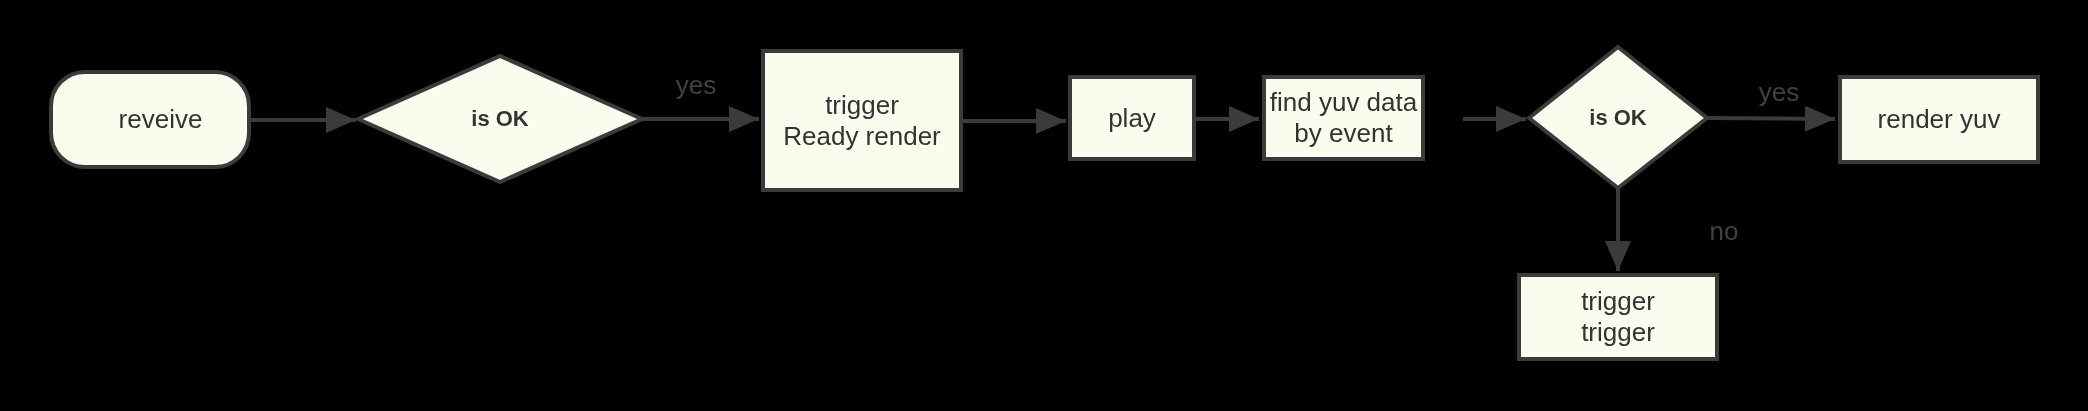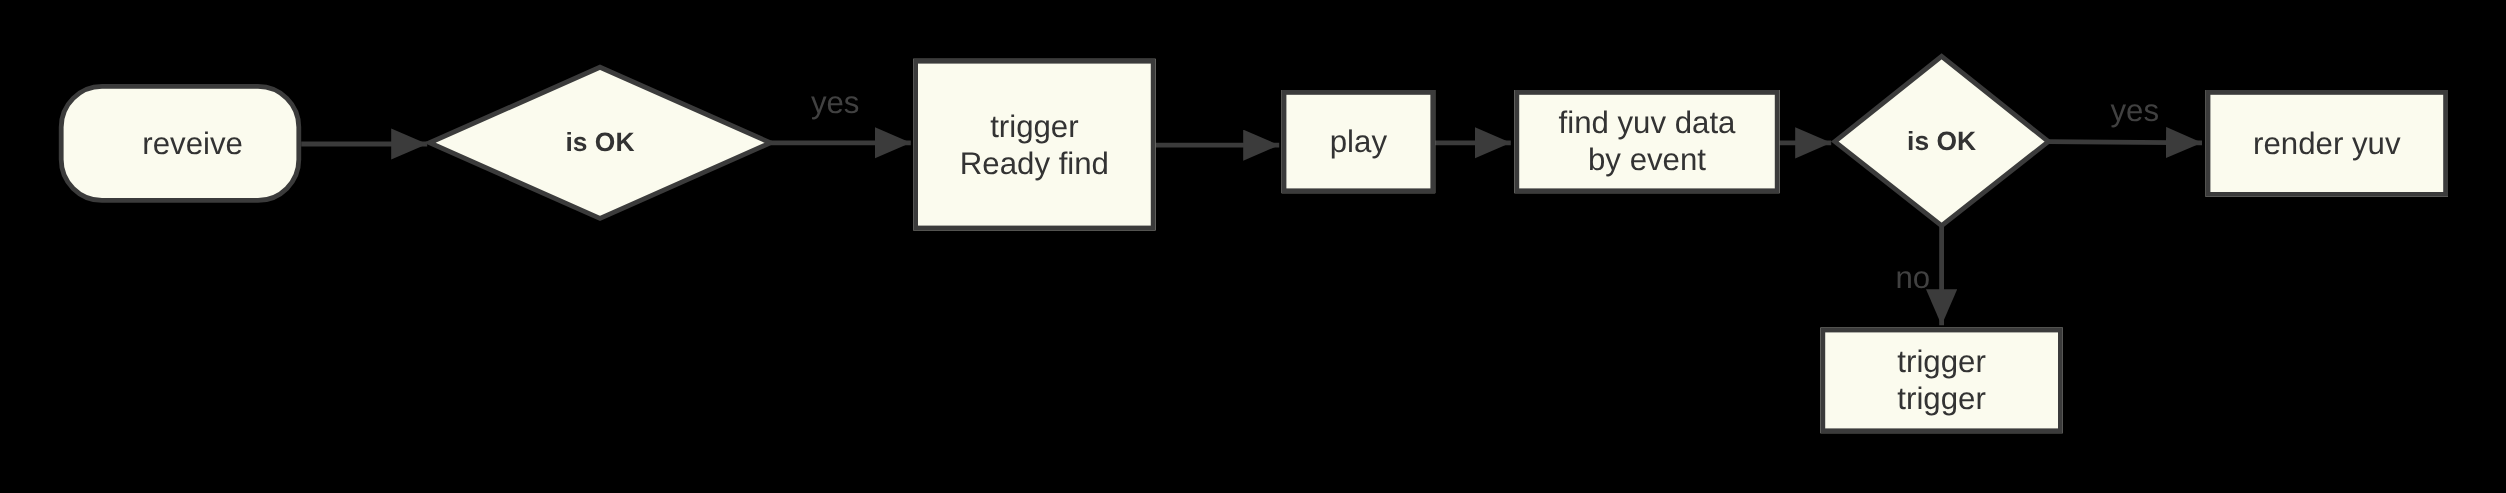--- a/index.html
+++ b/index.html
@@ -63,28 +63,28 @@
   <div class="node pill" style="left:49px;top:70px;width:202px;height:99px;">
     <span>reveive</span>
   </div>
 
   <div class="diamond-label" style="left:358px;top:56px;width:284px;height:126px;">
     <span>is OK</span>
   </div>
 
   <div class="node" style="left:761px;top:49px;width:202px;height:143px;">
     <span>trigger</span>
-    <span>Ready find</span>
+    <span>Ready render</span>
   </div>
 
   <div class="node" style="left:1068px;top:75px;width:128px;height:86px;">
     <span>play</span>
   </div>
 
-  <div class="node" style="left:1262px;top:75px;width:221px;height:86px;">
+  <div class="node" style="left:1262px;top:75px;width:163px;height:86px;">
     <span>find yuv data</span>
     <span>by event</span>
   </div>
 
   <div class="diamond-label" style="left:1529px;top:47px;width:178px;height:141px;">
     <span>is OK</span>
   </div>
 
   <div class="node" style="left:1838px;top:75px;width:202px;height:89px;align-items:center;">
     <span>render yuv</span>
@@ -94,17 +94,17 @@
     <span>trigger</span>
     <span>trigger</span>
   </div>
 
   <div class="edge-label" style="left:656px;top:70px;width:80px;height:30px;">
     <span>yes</span>
   </div>
   <div class="edge-label" style="left:1739px;top:77px;width:80px;height:30px;">
     <span>yes</span>
   </div>
-  <div class="edge-label" style="left:1554px;top:216px;width:80px;height:30px;">
+  <div class="edge-label" style="left:1684px;top:216px;width:80px;height:30px;">
     <span>no</span>
   </div>
 
 </div>
 
 </body></html>

